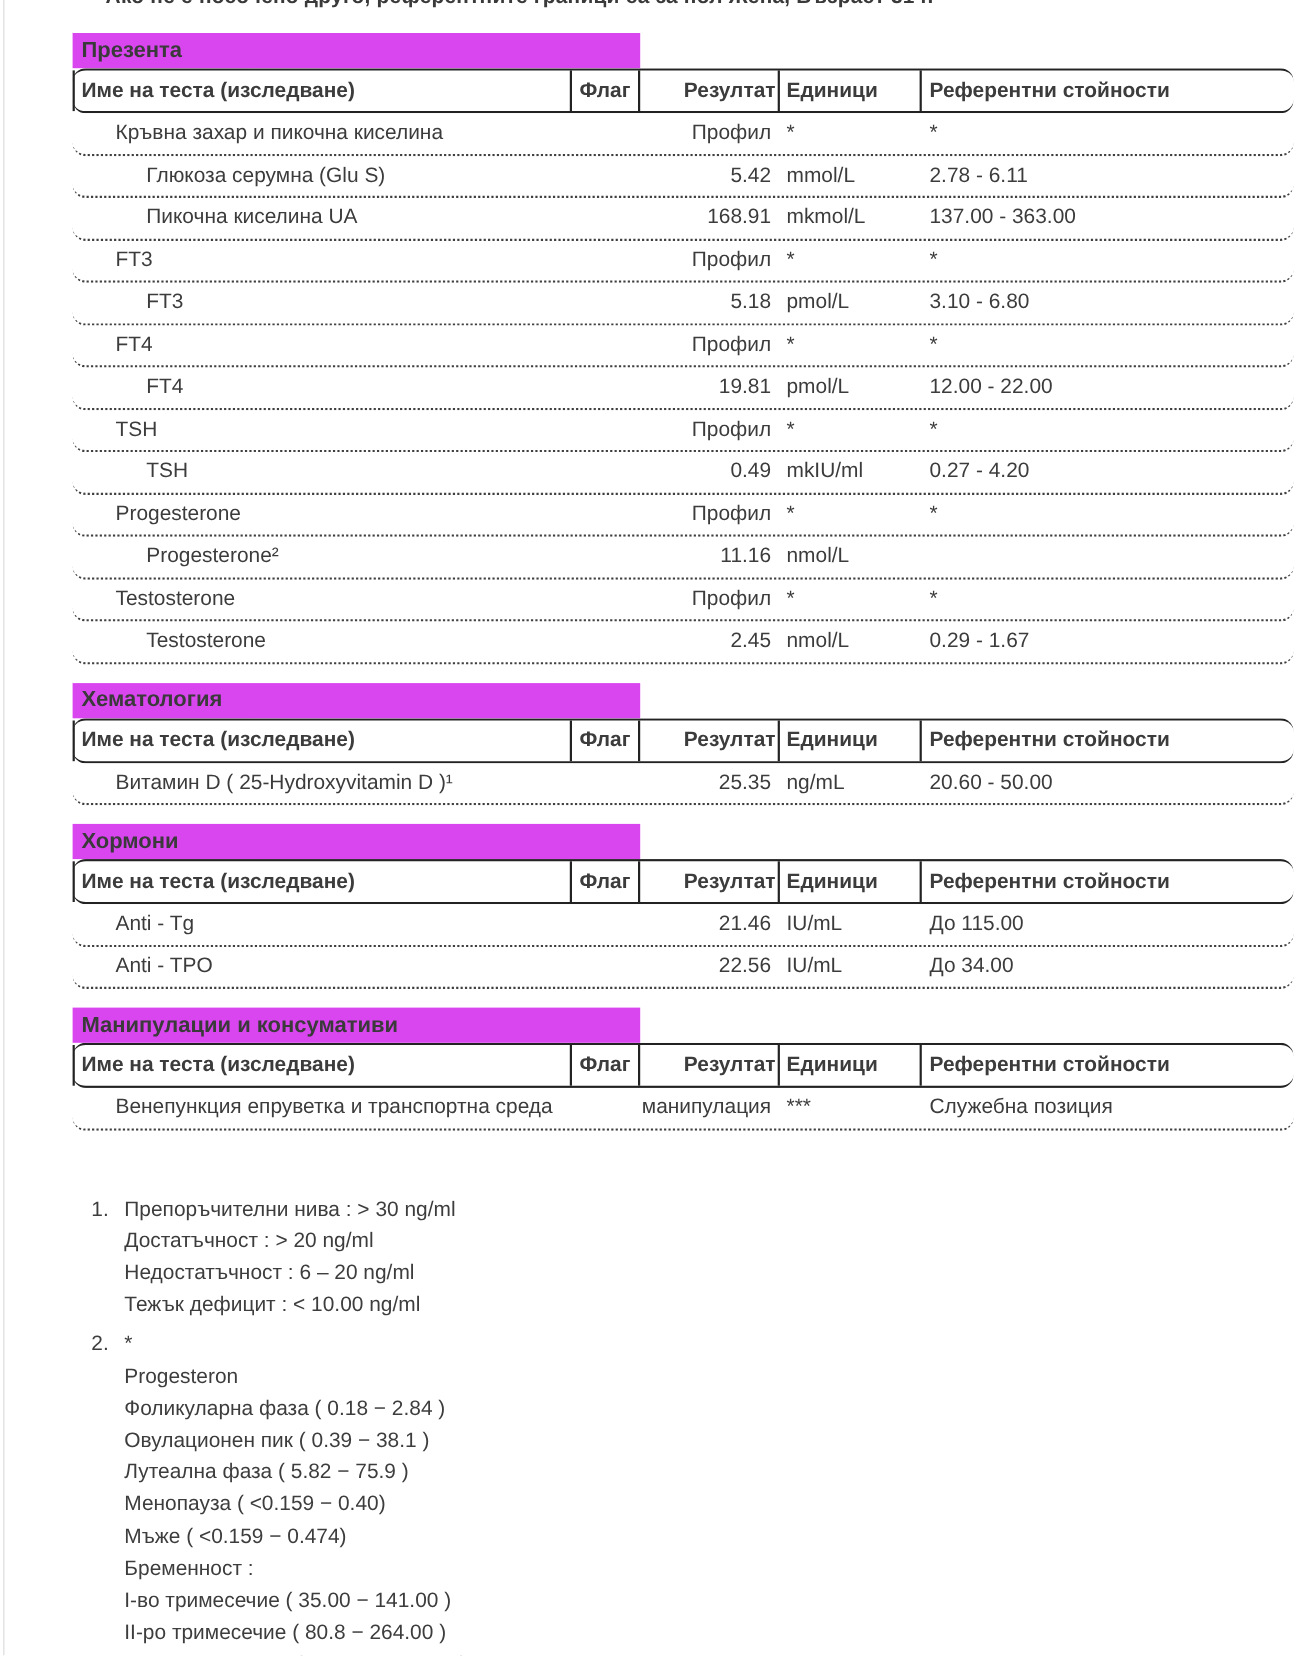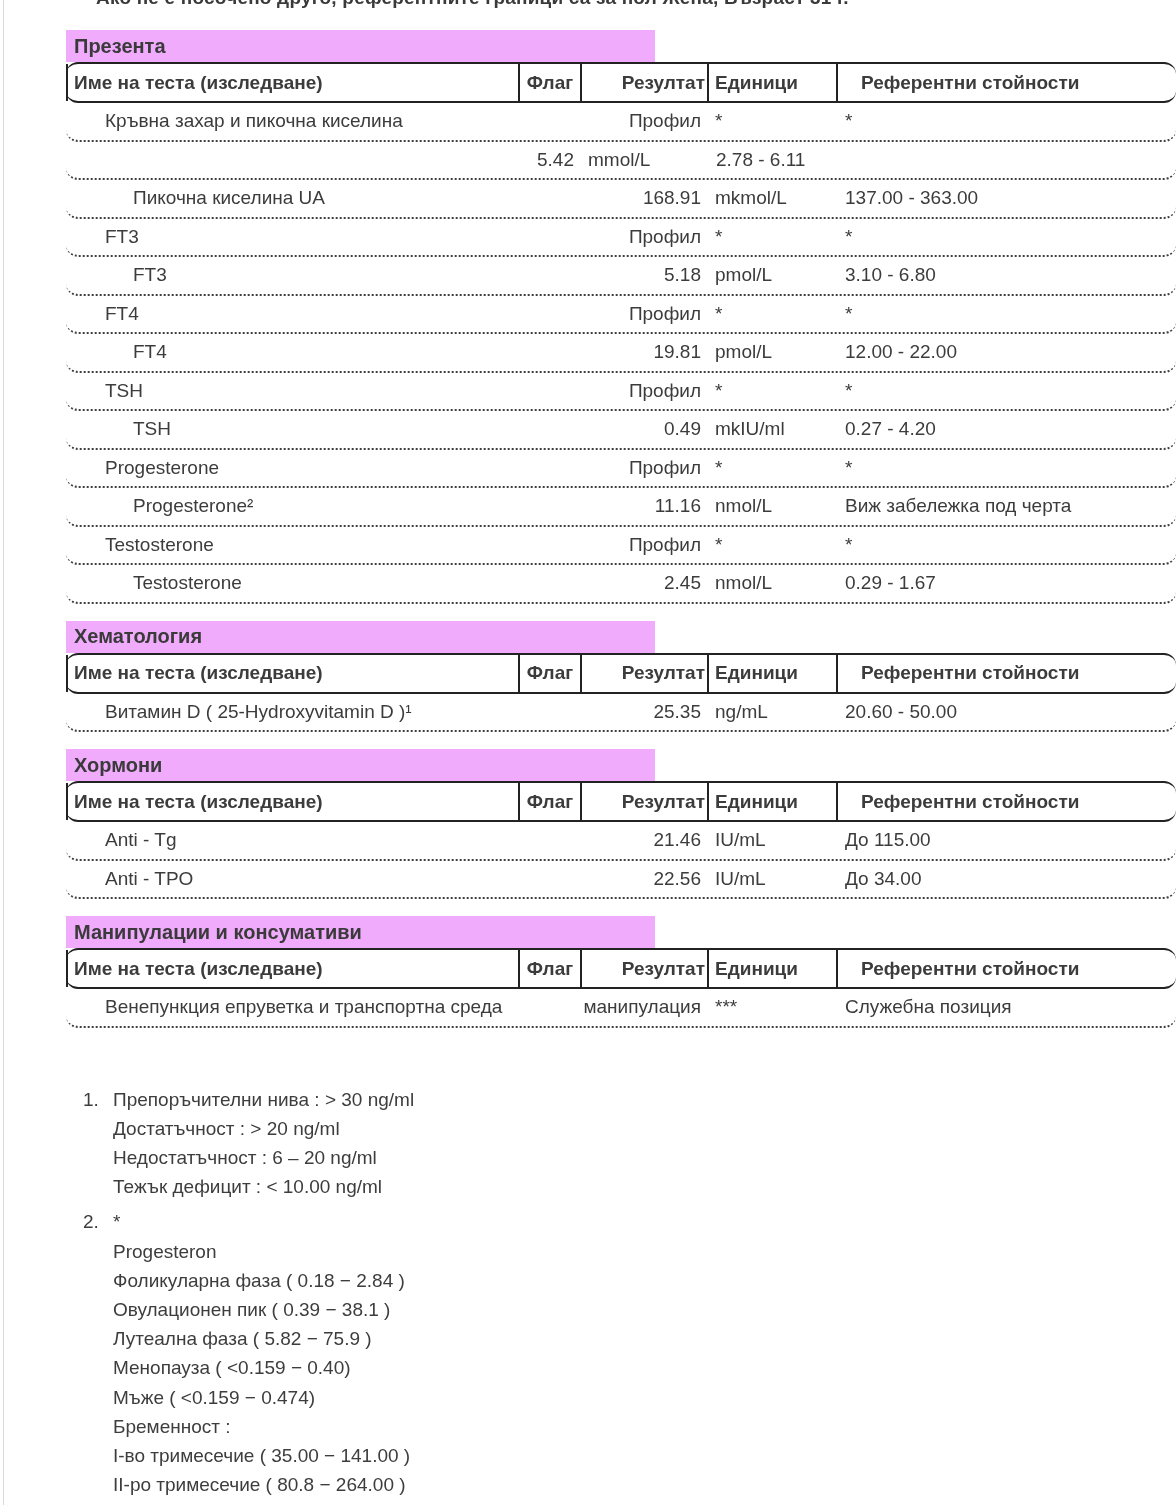--- a/index.html
+++ b/index.html
@@ -13,36 +13,36 @@
 
   .disclaimer-clip { height:9px; overflow:hidden; position:relative; margin-left:30px; }
   .disclaimer-clip span {
     position:absolute; top:-13px; left:0; white-space:nowrap;
     font-size:19px; font-weight:bold; color:#3a3a3a; letter-spacing:.2px;
   }
 
   .section { margin-top:17px; }
   .section.first { margin-top:21px; }
   .band {
-    width:589px; height:32px; background:#f0abfc; color:#3a3a3a;
+    width:516px; height:32px; background:#d946ef; color:#3a3a3a;
     display:flex; align-items:center; padding-left:8px;
     font-size:20px; font-weight:bold;
   }
   .tbl { width:100%; }
   .trow { display:grid; grid-template-columns:454px 62px 127px 129px 1fr; align-items:center;border-radius:12px; }
   .hrow {
     height:41px; font-weight:bold; font-size:19px;
     border-top:2px solid #222; border-bottom:2px solid #222;
   }
   .hrow .cell { height:100%; display:flex; align-items:center; }
   .hrow .c-name  { border-left:2px solid #222; border-right:2px solid #222; padding-left:6px; }
   .hrow .c-flag  { border-right:2px solid #222; justify-content:center; }
   .hrow .c-result{ border-right:2px solid #222; justify-content:flex-end; padding-right:2px; }
   .hrow .c-units { border-right:2px solid #222; padding-left:6px; }
-  .hrow .c-ref   { padding-left:23px; }
+  .hrow .c-ref   { padding-left:7px; }
 
   .drow { height:38.5px; font-size:19px; border-bottom:2px dotted #3f3f3f; }
   .drow .cell { display:flex; align-items:center; height:100%; }
   .drow .c-name { padding-left:6px;margin-left:33px; }
   .drow .c-name.indent { padding-left:34px; }
   .drow .c-result { justify-content:flex-end; padding-right:8px; white-space:nowrap; }
   .drow .c-units { padding-left:6px; }
   .drow .c-ref { padding-left:7px; }
 
   .footnotes { margin-top:57px; padding-left:17px; font-size:19px; color:#3d3d3d; }
@@ -74,20 +74,21 @@
             <div class="cell c-ref">Референтни стойности</div>
           </div>
           <div class="trow drow">
             <div class="cell c-name">Кръвна захар и пикочна киселина</div>
             <div class="cell c-flag"></div>
             <div class="cell c-result">Профил</div>
             <div class="cell c-units">*</div>
             <div class="cell c-ref">*</div>
           </div>
           <div class="trow drow">
+            <div class="cell c-name indent">Глюкоза серумна (Glu S)</div>
             <div class="cell c-flag"></div>
             <div class="cell c-result">5.42</div>
             <div class="cell c-units">mmol/L</div>
             <div class="cell c-ref">2.78 - 6.11</div>
           </div>
           <div class="trow drow">
             <div class="cell c-name indent">Пикочна киселина UA</div>
             <div class="cell c-flag"></div>
             <div class="cell c-result">168.91</div>
             <div class="cell c-units">mkmol/L</div>
@@ -140,21 +141,20 @@
             <div class="cell c-flag"></div>
             <div class="cell c-result">Профил</div>
             <div class="cell c-units">*</div>
             <div class="cell c-ref">*</div>
           </div>
           <div class="trow drow">
             <div class="cell c-name indent">Progesterone²</div>
             <div class="cell c-flag"></div>
             <div class="cell c-result">11.16</div>
             <div class="cell c-units">nmol/L</div>
-            <div class="cell c-ref">Виж забележка под черта</div>
           </div>
           <div class="trow drow">
             <div class="cell c-name">Testosterone</div>
             <div class="cell c-flag"></div>
             <div class="cell c-result">Профил</div>
             <div class="cell c-units">*</div>
             <div class="cell c-ref">*</div>
           </div>
           <div class="trow drow">
             <div class="cell c-name indent">Testosterone</div>

